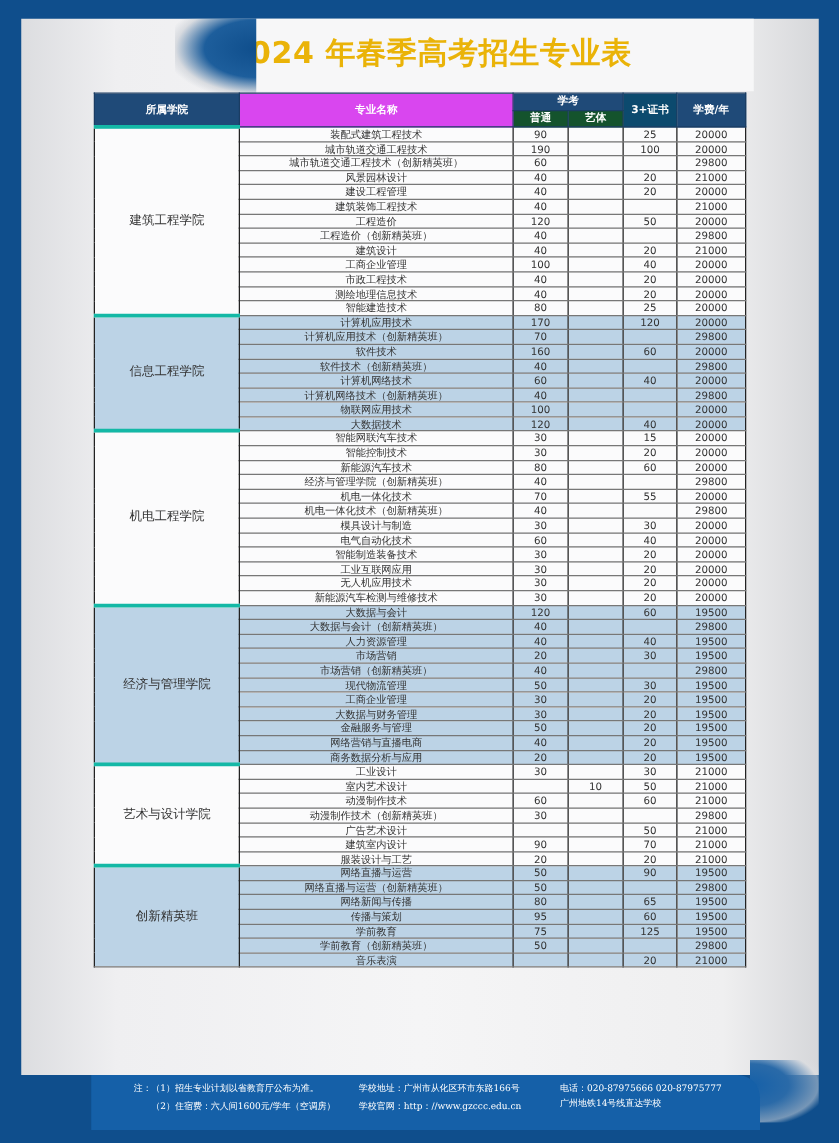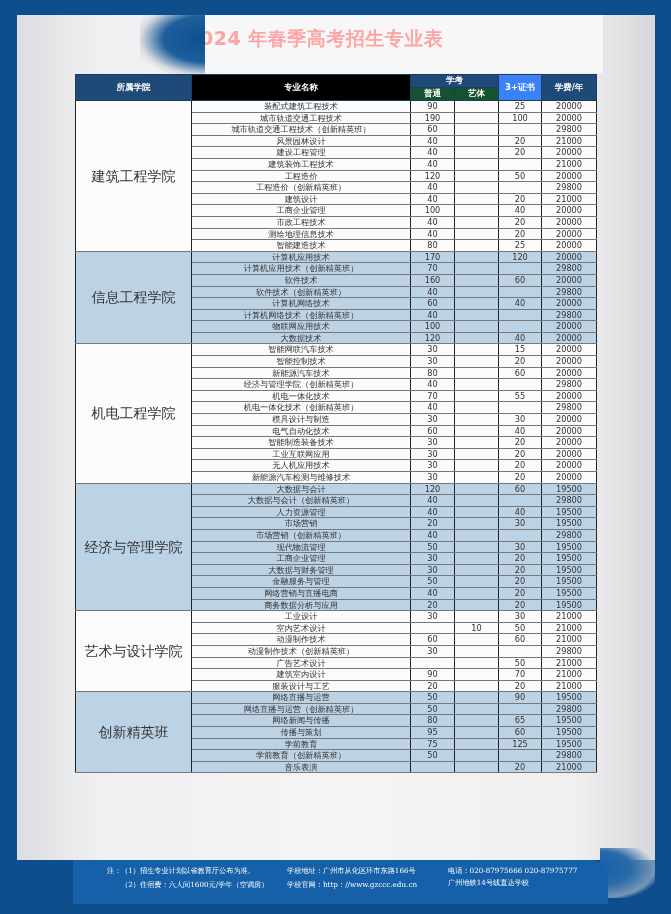--- a/index.html
+++ b/index.html
@@ -15,44 +15,44 @@
   .curl {
     position: absolute; left: 140px; top: 15px; width: 65px; height: 60px;
     background: radial-gradient(ellipse at 100% 40%, #0f4e8c 0%, #1d5e9c 45%, rgba(200,205,212,0.6) 70%, rgba(240,240,242,0) 80%);
   }
   .title-box {
     position: absolute; left: 205px; top: 15px; width: 398px; height: 58px;
     background: #f7f7f8;
   }
   .title {
     position: absolute; left: 200px; top: 26px;
-    font-size: 19px; font-weight: bold; color: #fca5a5; letter-spacing: 0.5px;
+    font-size: 24px; font-weight: bold; color: #eab308; letter-spacing: 0.5px;
     white-space: nowrap;
   }
   table.t {
     position: absolute; left: 75px; top: 74px; width: 521px;
     border-collapse: collapse; table-layout: fixed;
     font-size: 8.2px; color: #333;
   }
   table.t th {
     color: #fff; font-weight: bold; font-size: 8.5px; padding: 0;
     border: 1px solid #1b3d63;
   }
   th.h-col { background: #1f4a78; height: 25px; font-family: Liberation Serif, serif; }
-  th.h-major { background: #000000; }
+  th.h-major { background: #d946ef; }
   th.h-xk { background: #1f4a78; height: 12px; }
   th.h-sub { background: #14532d; height: 12px; }
-  th.h-cert { background: #3b82f6; }
+  th.h-cert { background: #0c4a6e; }
   th.h-fee { background: #1f4a78; }
   table.t td {
     height: 10.6px; padding: 0; text-align: center; line-height: 10.6px;
     border-left: 1px solid #222; border-right: 1px solid #222;
     border-bottom: 1px solid #777; white-space: nowrap; overflow: hidden;
   }
-  td.col { border: 1px solid #14b8a6; font-size: 14px; }
+  td.col { border: 3px solid #14b8a6; font-size: 10px; }
   tr.g-white td { background: #fbfbfc; }
   tr.g-blue td { background: #bcd3e6; }
   td.num { text-align: center; }
   td.fee { text-align: right; padding-right: 8px; }
   .footer {
     position: absolute; left: 73px; top: 860px; width: 535px; height: 44px;
     background: #1560a8; border-radius: 0 18px 0 0;
     color: #fff; font-family: "DejaVu Serif", "Liberation Serif", serif; font-size: 7.2px;
   }
   .footer .line { position: absolute; white-space: nowrap; }

